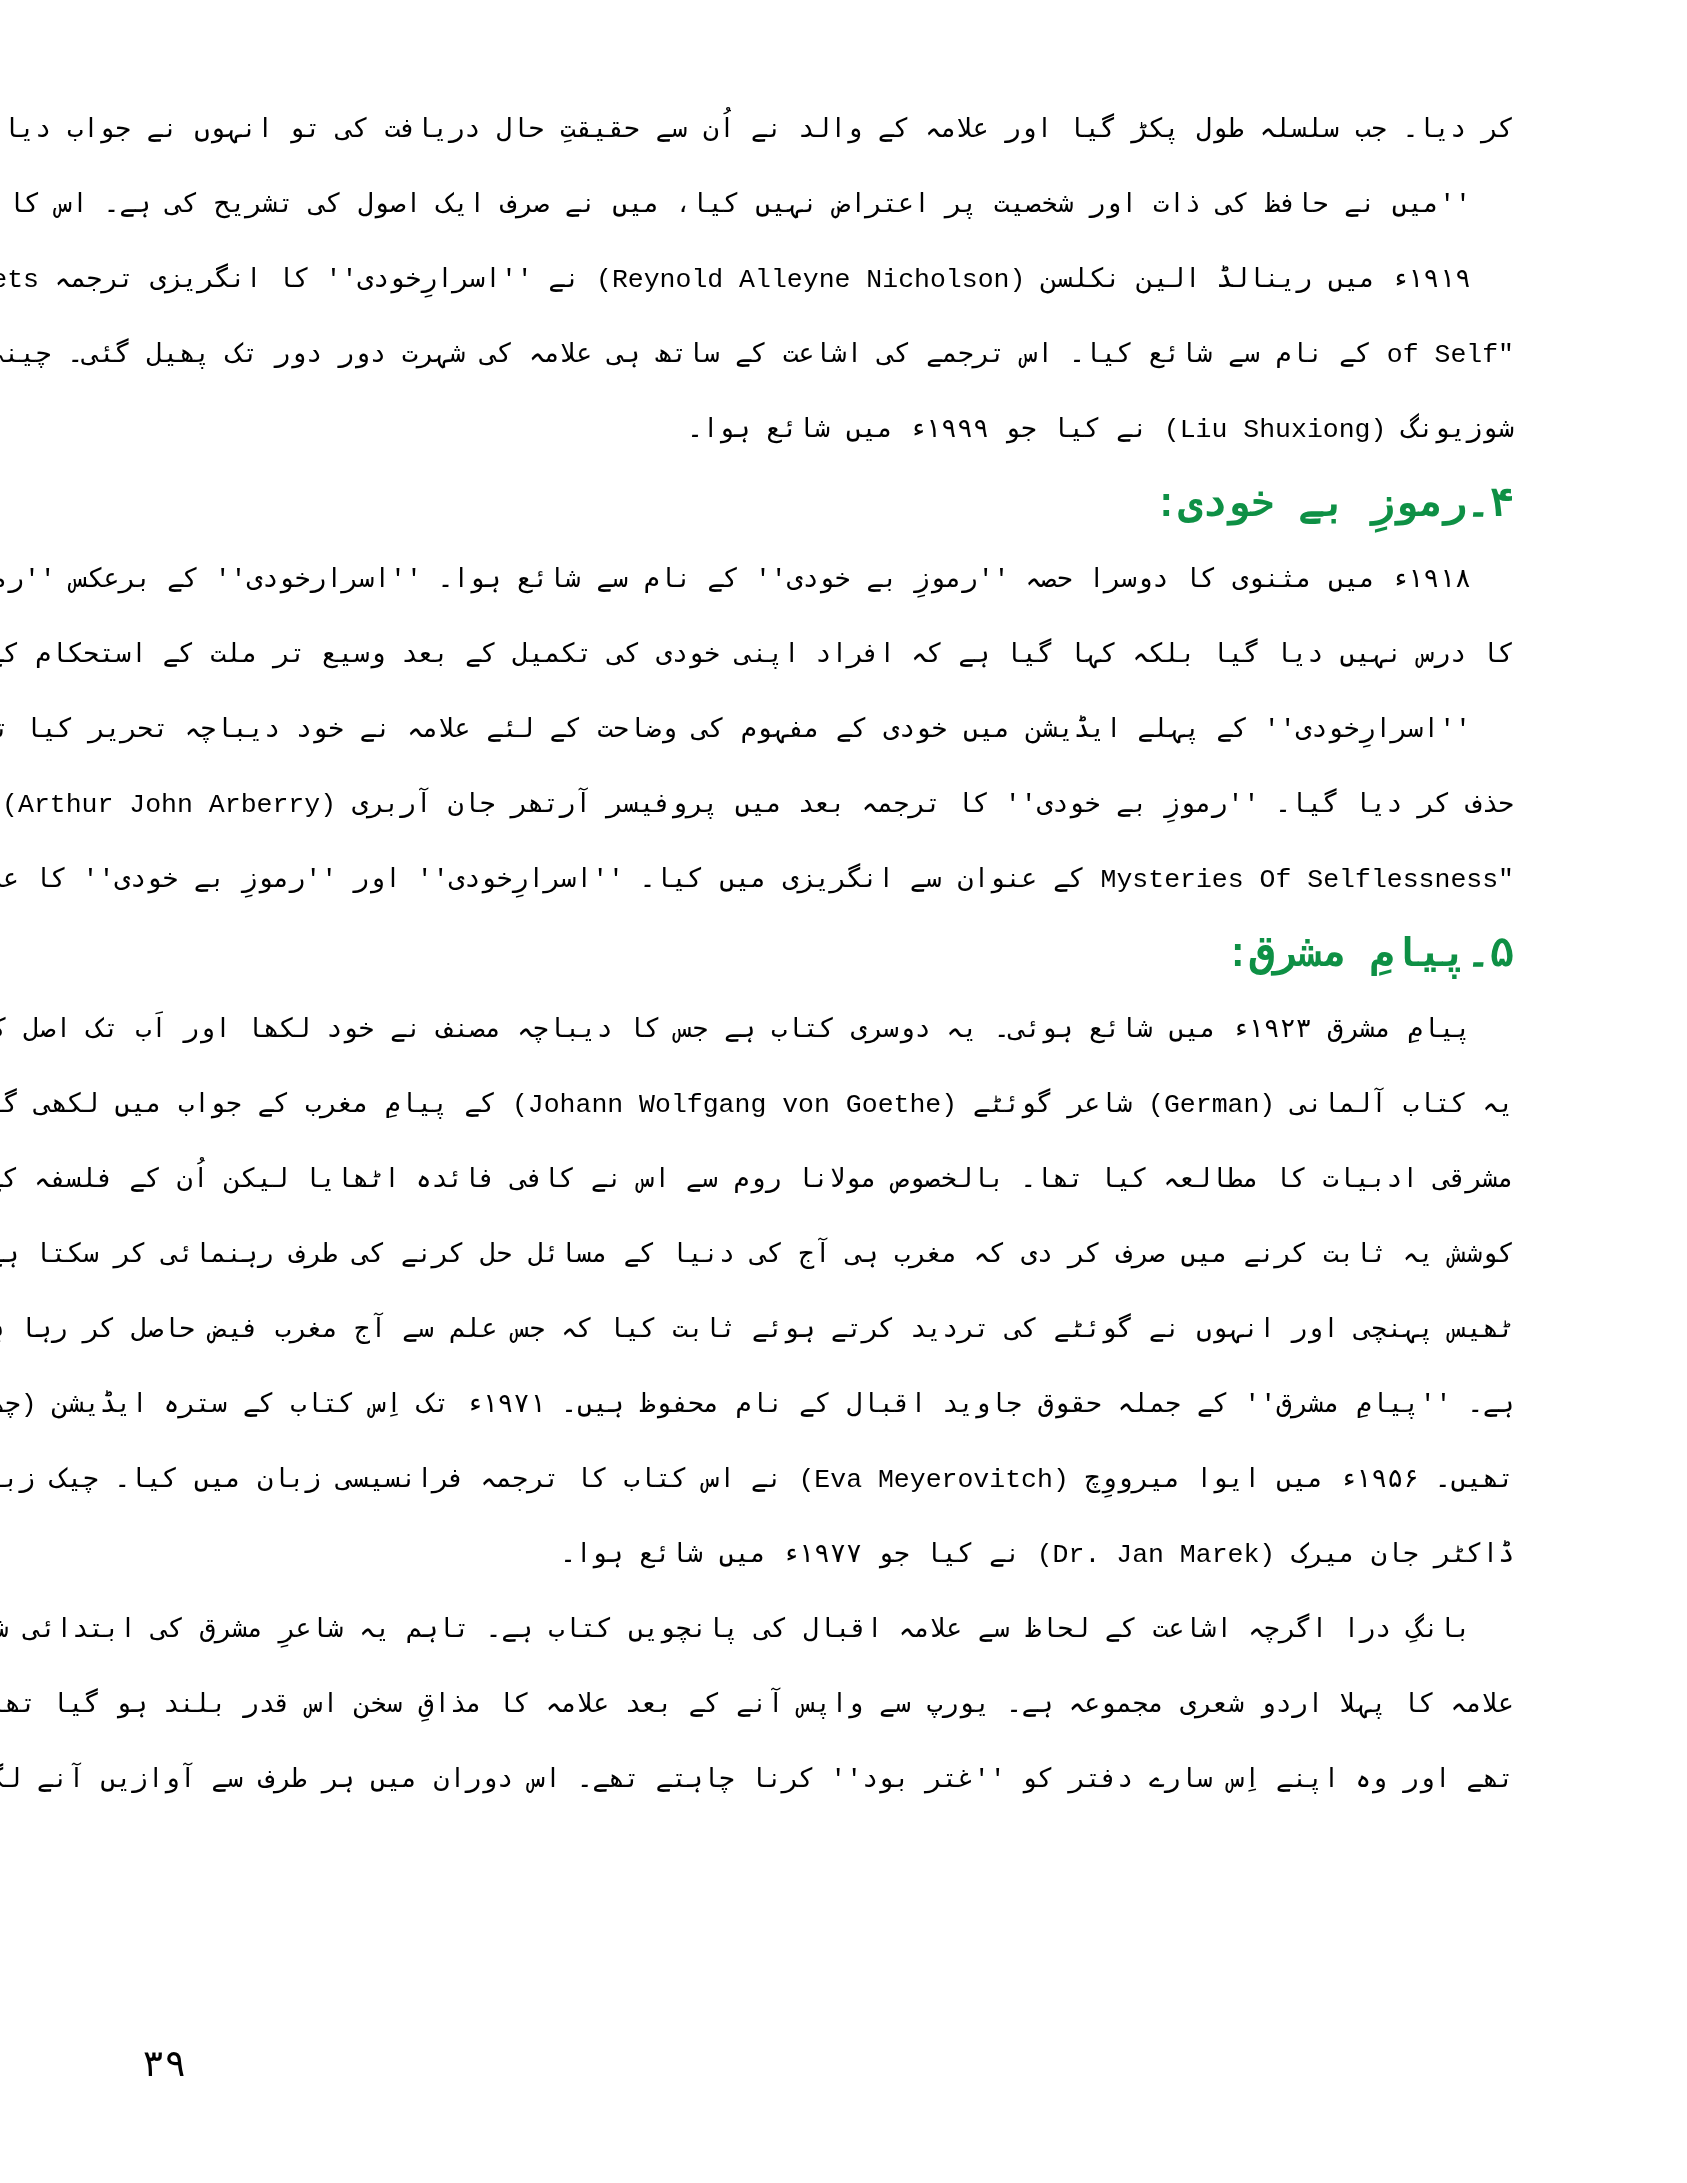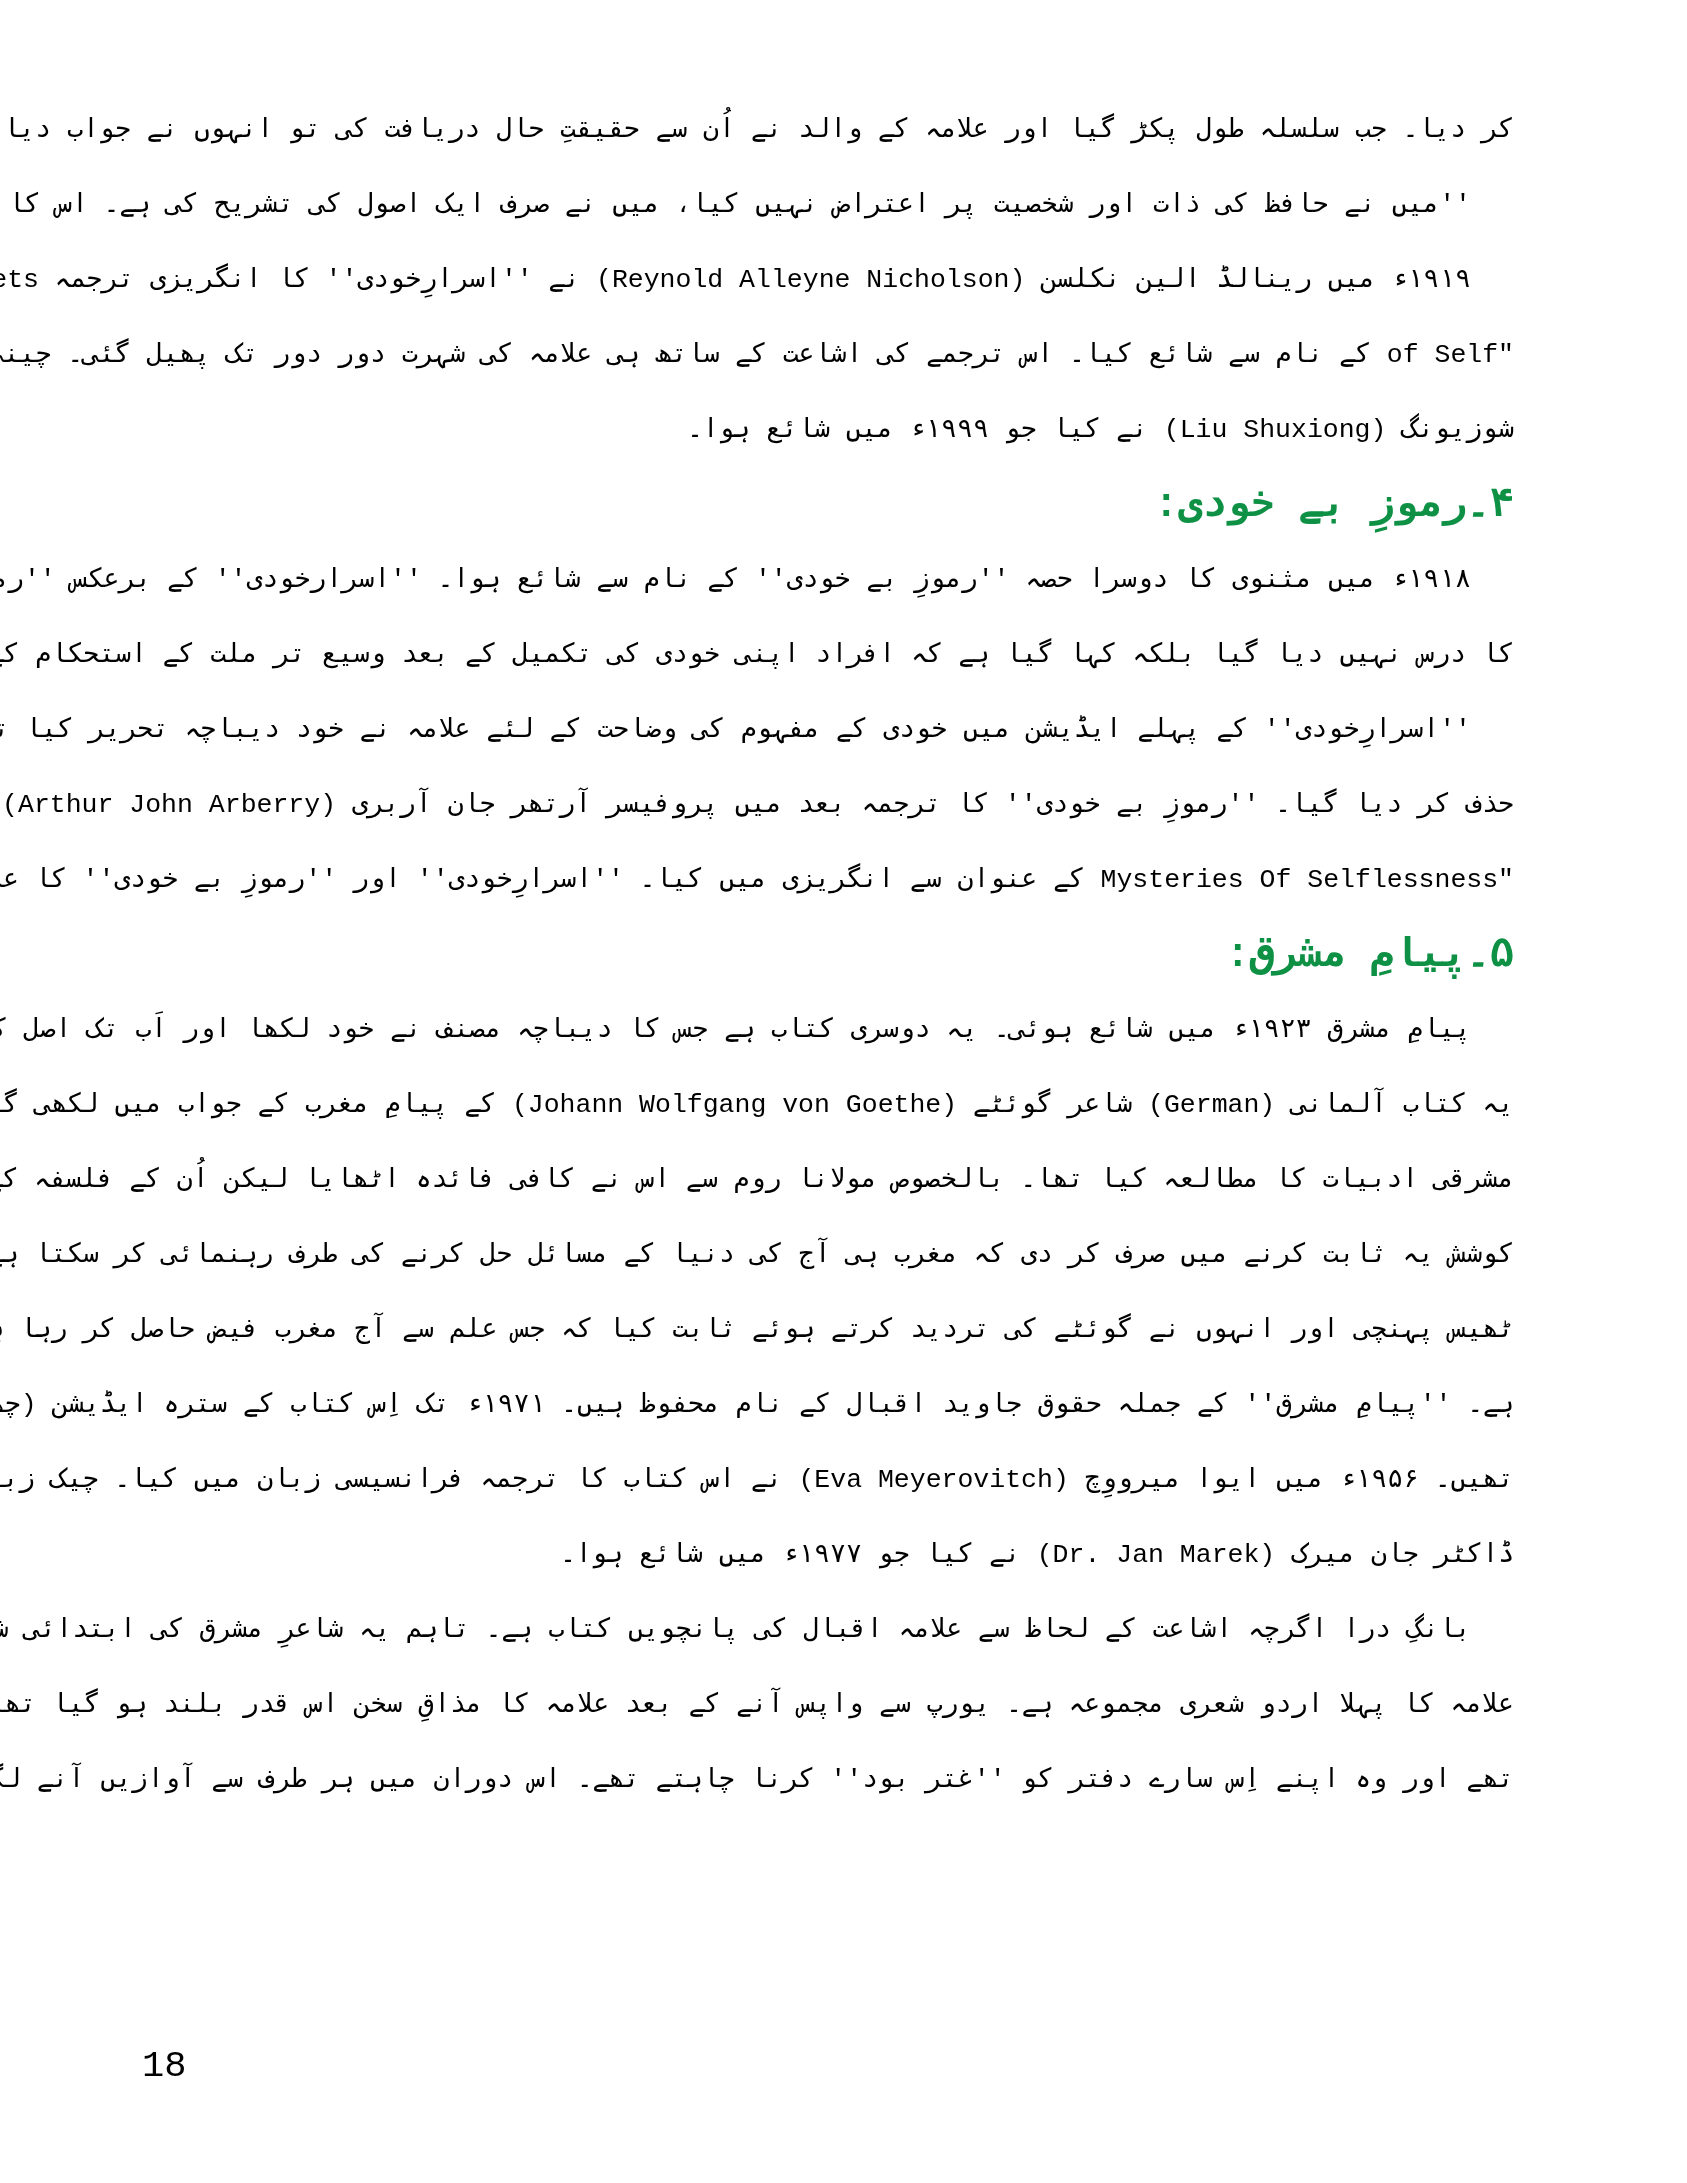--- a/index.html
+++ b/index.html
@@ -70,15 +70,15 @@
     <div class="ln just" style="color: rgb(0, 0, 0);">مشرقی ادبیات کا مطالعہ کیا تھا۔ بالخصوص مولانا روم سے اس نے کافی فائدہ اٹھایا لیکن اُن کے فلسفہ کے بہت سے حصوں سے اتفاق نہیں کیا اور اپنی ساری</div>
     <div class="ln just" style="color: rgb(0, 0, 0);">کوشش یہ ثابت کرنے میں صرف کر دی کہ مغرب ہی آج کی دنیا کے مسائل حل کرنے کی طرف رہنمائی کر سکتا ہے۔ اس سے علامہ اقبال کے جذبہ ملی کو</div>
     <div class="ln just" style="color: rgb(0, 0, 0);">ٹھیس پہنچی اور انہوں نے گوئٹے کی تردید کرتے ہوئے ثابت کیا کہ جس علم سے آج مغرب فیض حاصل کر رہا ہے وہ مشرق کا اور خصوصاً مسلمانوں کا ورثہ</div>
     <div class="ln just" style="color: rgb(0, 0, 0);">ہے۔ ''پیامِ مشرق'' کے جملہ حقوق جاوید اقبال کے نام محفوظ ہیں۔ ۱۹۷۱ء تک اِس کتاب کے سترہ ایڈیشن (چھبیس ہزار جلدیں) شائع ہو چکی</div>
     <div class="ln just" style="color: rgb(0, 0, 0);">تھیں۔ ۱۹۵۶ء میں ایوا میرووِچ ‪(Eva Meyerovitch)‬ نے اس کتاب کا ترجمہ فرانسیسی زبان میں کیا۔ چیک زبان میں ''پیامِ مشرق'' کا ترجمہ</div>
     <div class="ln" style="color: rgb(0, 0, 0);">ڈاکٹر جان میرک ‪(Dr. Jan Marek)‬ نے کیا جو ۱۹۷۷ء میں شائع ہوا۔</div>
     <div class="ln just ind" style="color: rgb(0, 0, 0);">بانگِ درا اگرچہ اشاعت کے لحاظ سے علامہ اقبال کی پانچویں کتاب ہے۔ تاہم یہ شاعرِ مشرق کی ابتدائی شاعری کی نمائندگی کرتی ہے۔ یہ</div>
     <div class="ln just" style="color: rgb(0, 0, 0);">علامہ کا پہلا اردو شعری مجموعہ ہے۔ یورپ سے واپس آنے کے بعد علامہ کا مذاقِ سخن اس قدر بلند ہو گیا تھا کہ انہیں اپنے اوّلین اشعار غیر مناسب محسوس ہوتے</div>
     <div class="ln" style="color: rgb(0, 0, 0);">تھے اور وہ اپنے اِس سارے دفتر کو ''غتر بود'' کرنا چاہتے تھے۔ اس دوران میں ہر طرف سے آوازیں آنے لگیں کہ اردو کلام چھاپ دیا جائے۔</div>
   </div>
-  <div class="pagenum" style="color: rgb(0, 0, 0);">18</div>
+  <div class="pagenum" style="color: rgb(0, 0, 0);">۳۹</div>
 </div>
 
 
 </body></html>

